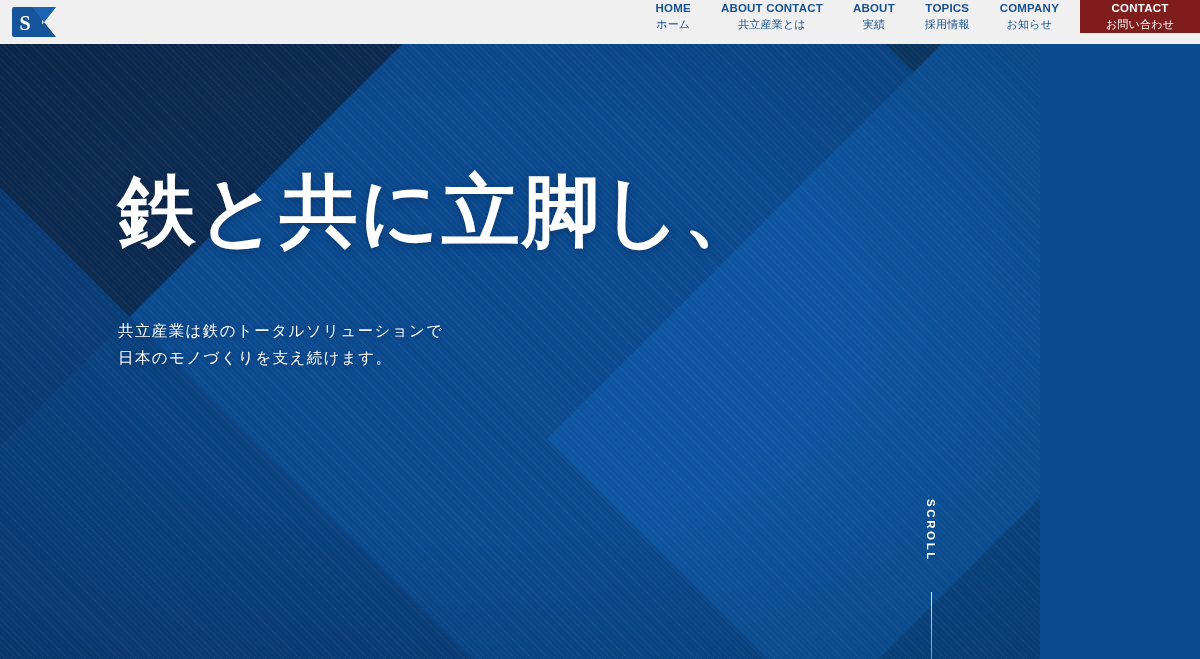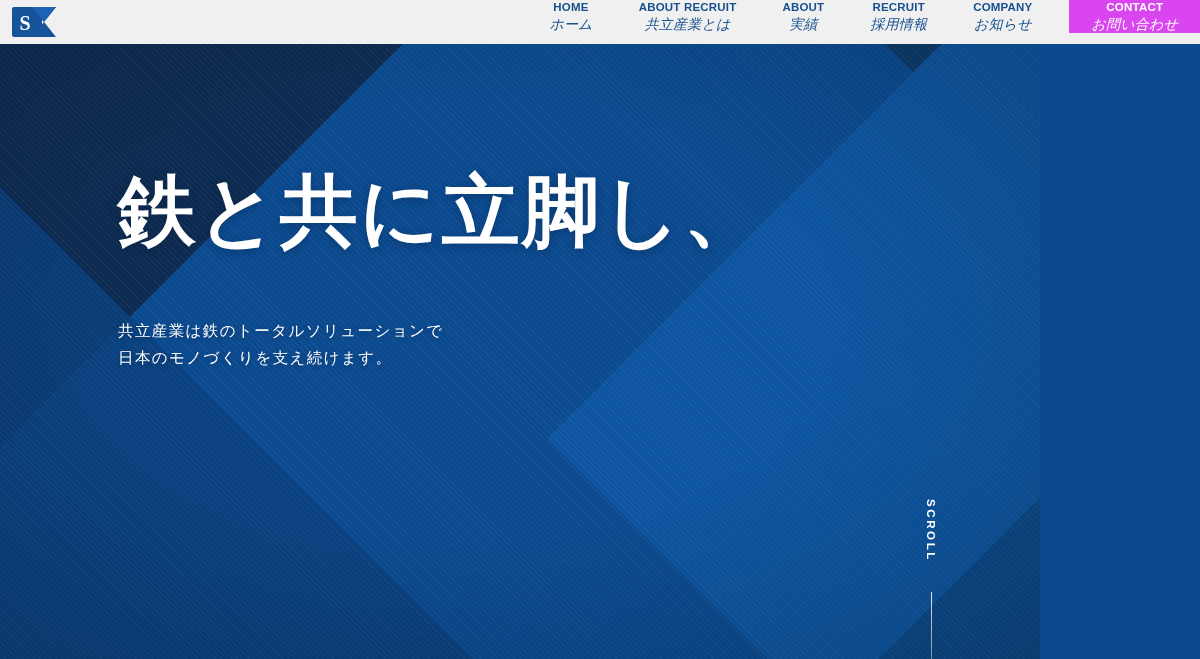--- a/index.html
+++ b/index.html
@@ -40,40 +40,39 @@
   #brand-en{
     font-family:"Liberation Serif", serif;
     font-size:9.5px; color:#4a5a70; letter-spacing:1.1px;
     margin-top:3px; white-space:nowrap;
   }
 
   #nav{
     margin-left:auto;
     display:flex; align-items:stretch;
     height:33px;
-    gap:16px;
   }
   .nav-item{
     display:flex; flex-direction:column;
     align-items:center; justify-content:center;
     padding:0 15px;
     text-decoration:none;
     line-height:1;
     cursor:pointer;
   }
   .nav-en{
     font-size:11.5px; font-weight:bold; color:#17508f;
     letter-spacing:.2px; white-space:nowrap;
   }
   .nav-ja{
-    font-size:14px; color:#17508f; margin-top:4px;
-    white-space:nowrap; letter-spacing:.2px;font-style:italic;
+    font-size:11px; color:#17508f; margin-top:4px;
+    white-space:nowrap; letter-spacing:.2px;
   }
   #nav-contact{
-    background:#d946ef;
+    background:#7f1d1d;
     padding:0 22px;
     margin-left:6px;
     min-width:120px;
   }
   #nav-contact .nav-en{ color:#ffffff; }
   #nav-contact .nav-ja{ color:#ffffff;text-align:center; }
 
   
   #hero{
     position:absolute; top:44px; left:0;
@@ -200,32 +199,32 @@
   </a>
 
   <nav id="nav">
 
     <a class="nav-item" href="#">
       <span class="nav-en">HOME</span>
       <span class="nav-ja">ホーム</span>
     </a>
 
     <a class="nav-item" href="#">
-      <span class="nav-en">ABOUT RECRUIT</span>
+      <span class="nav-en">ABOUT CONTACT</span>
       <span class="nav-ja">共立産業とは</span>
     </a>
 
     <a class="nav-item" href="#">
       <span class="nav-en">ABOUT</span>
       <span class="nav-ja">実績</span>
     </a>
 
 
     <a class="nav-item" href="#">
-      <span class="nav-en">RECRUIT</span>
+      <span class="nav-en">TOPICS</span>
       <span class="nav-ja">採用情報</span>
     </a>
 
     <a class="nav-item" href="#">
       <span class="nav-en">COMPANY</span>
       <span class="nav-ja">お知らせ</span>
     </a>
 
     <a class="nav-item" id="nav-contact" href="#">
       <span class="nav-en">CONTACT</span>

